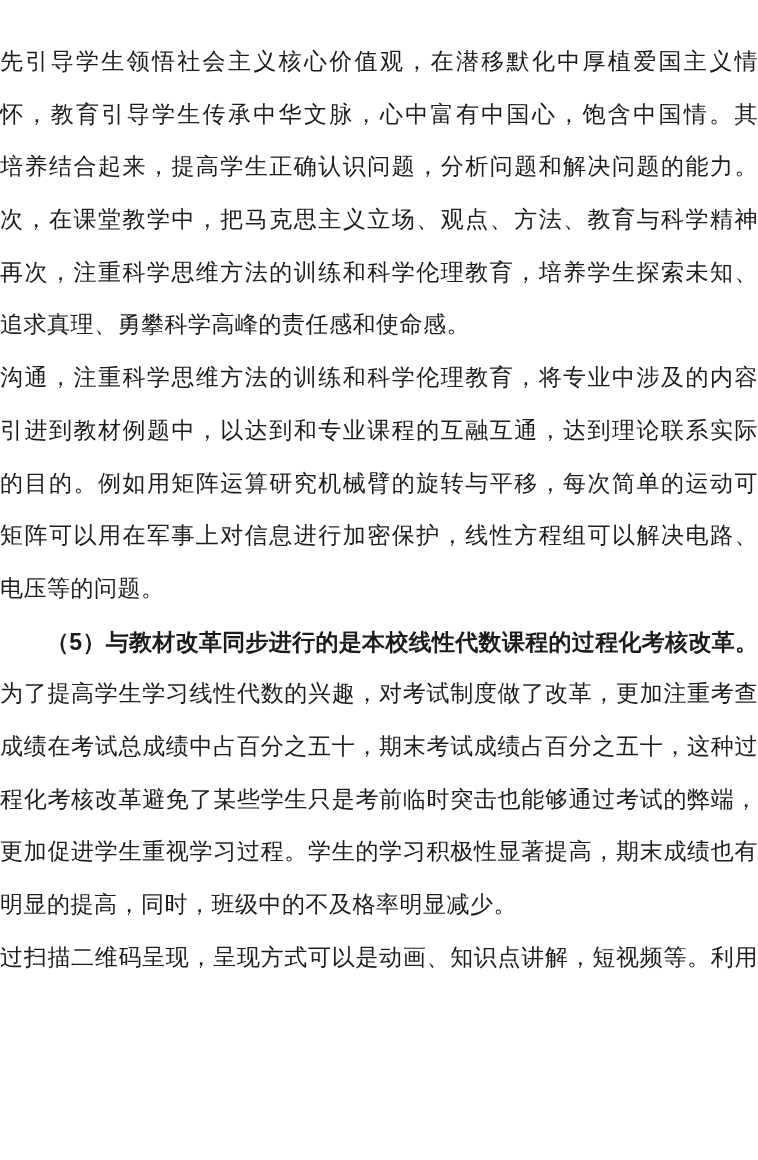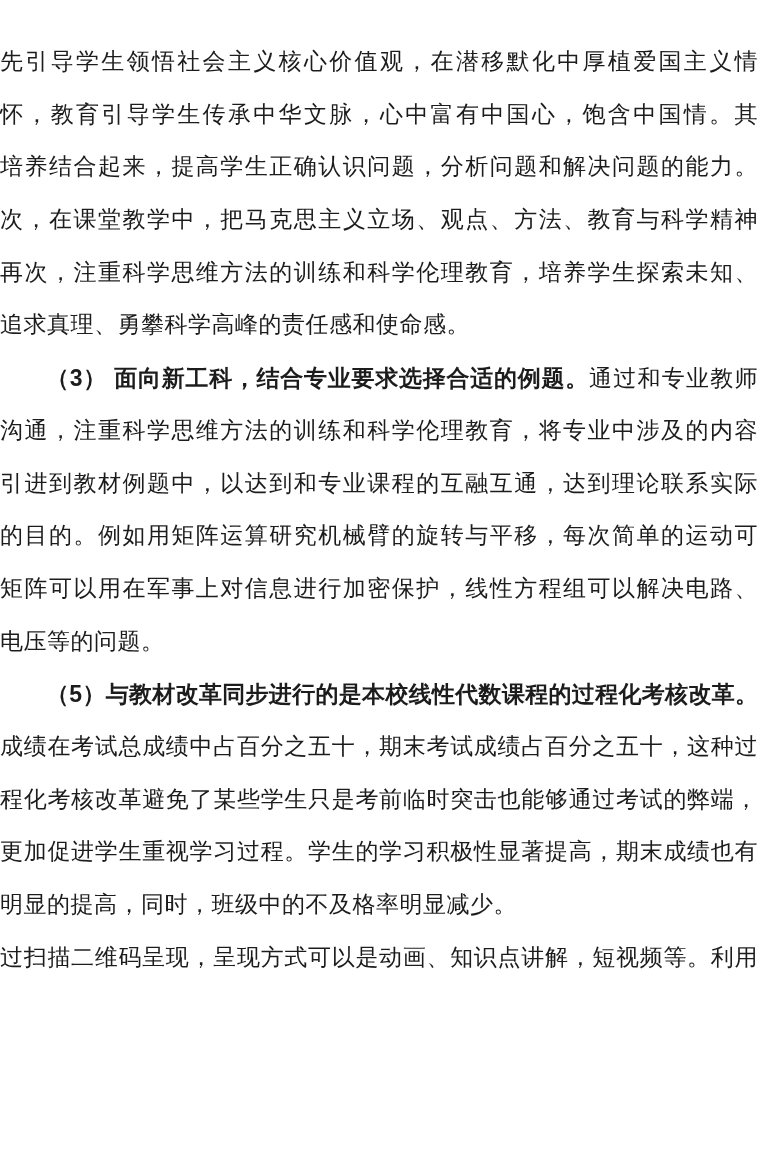--- a/index.html
+++ b/index.html
@@ -53,26 +53,26 @@
 <body>
 
 <div class="page">
   <div class="text-block">
       <div class="line"><span class="seg">先引导学生领悟社会主义核心价值观，在潜移默化中厚植爱国主义情</span></div>
       <div class="line"><span class="seg">怀，教育引导学生传承中华文脉，心中富有中国心，饱含中国情。其</span></div>
       <div class="line"><span class="seg">培养结合起来，提高学生正确认识问题，分析问题和解决问题的能力。</span></div>
       <div class="line"><span class="seg">次，在课堂教学中，把马克思主义立场、观点、方法、教育与科学精神</span></div>
       <div class="line"><span class="seg">再次，注重科学思维方法的训练和科学伦理教育，培养学生探索未知、</span></div>
       <div class="line left"><span class="seg">追求真理、勇攀科学高峰的责任感和使命感。</span></div>
-      <div class="line indent"><span class="seg bold">（3） 面向新工科，结合专业要求选择合适的例题。</span><span class="seg">通过和专业教师</span></div>
       <div class="line"><span class="seg">沟通，注重科学思维方法的训练和科学伦理教育，将专业中涉及的内容</span></div>
       <div class="line"><span class="seg">引进到教材例题中，以达到和专业课程的互融互通，达到理论联系实际</span></div>
       <div class="line"><span class="seg">的目的。例如用矩阵运算研究机械臂的旋转与平移，每次简单的运动可</span></div>
       <div class="line"><span class="seg">矩阵可以用在军事上对信息进行加密保护，线性方程组可以解决电路、</span></div>
       <div class="line left"><span class="seg">电压等的问题。</span></div>
       <div class="line indent"><span class="seg bold">（5）与教材改革同步进行的是本校线性代数课程的过程化考核改革。</span></div>
+      <div class="line"><span class="seg">为了提高学生学习线性代数的兴趣，对考试制度做了改革，更加注重考查</span></div>
       <div class="line"><span class="seg">成绩在考试总成绩中占百分之五十，期末考试成绩占百分之五十，这种过</span></div>
       <div class="line"><span class="seg">程化考核改革避免了某些学生只是考前临时突击也能够通过考试的弊端，</span></div>
       <div class="line"><span class="seg">更加促进学生重视学习过程。学生的学习积极性显著提高，期末成绩也有</span></div>
       <div class="line left"><span class="seg">明显的提高，同时，班级中的不及格率明显减少。</span></div>
       <div class="line"><span class="seg">过扫描二维码呈现，呈现方式可以是动画、知识点讲解，短视频等。利用</span></div>
     </div>
 </div>
 
 </body></html>

